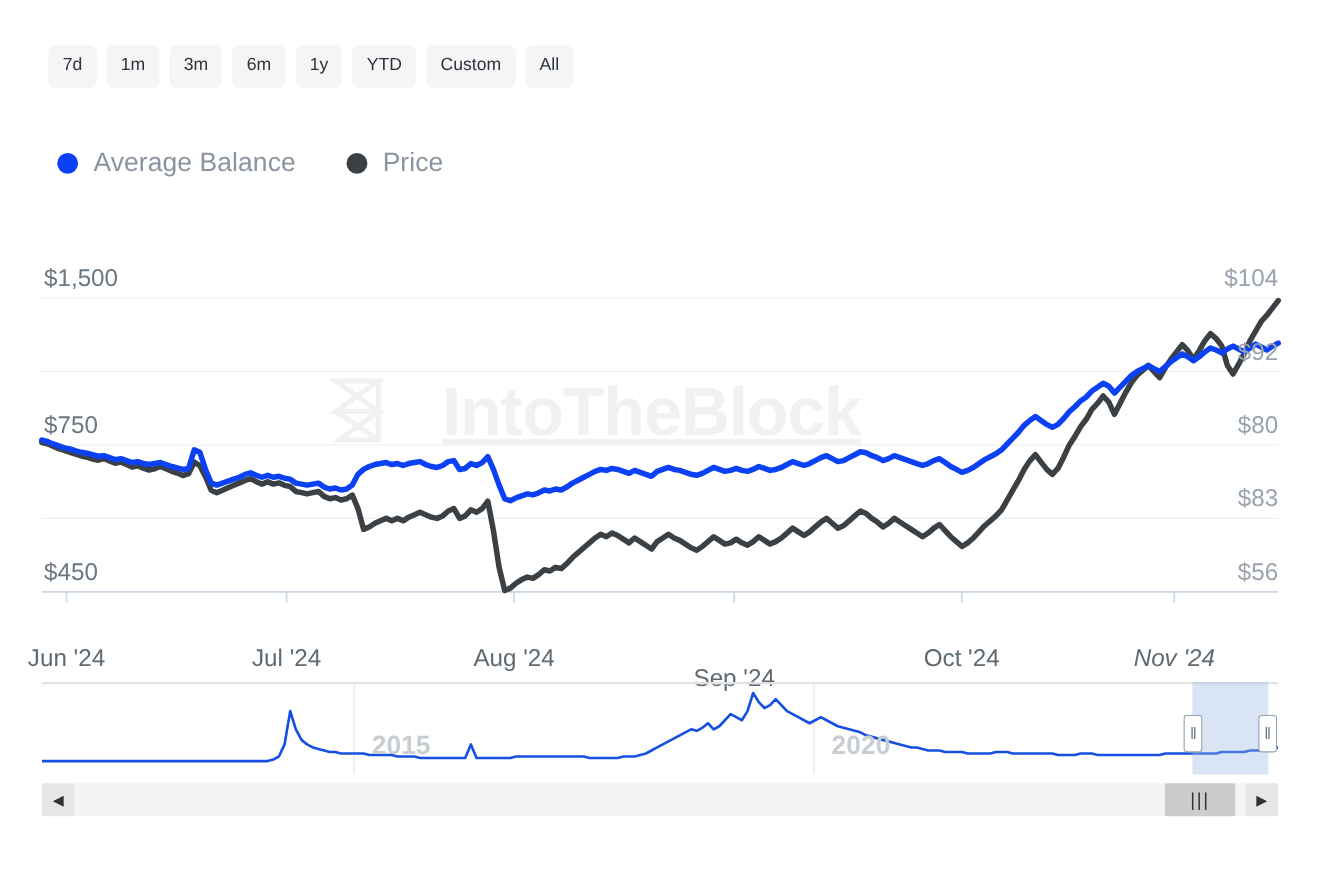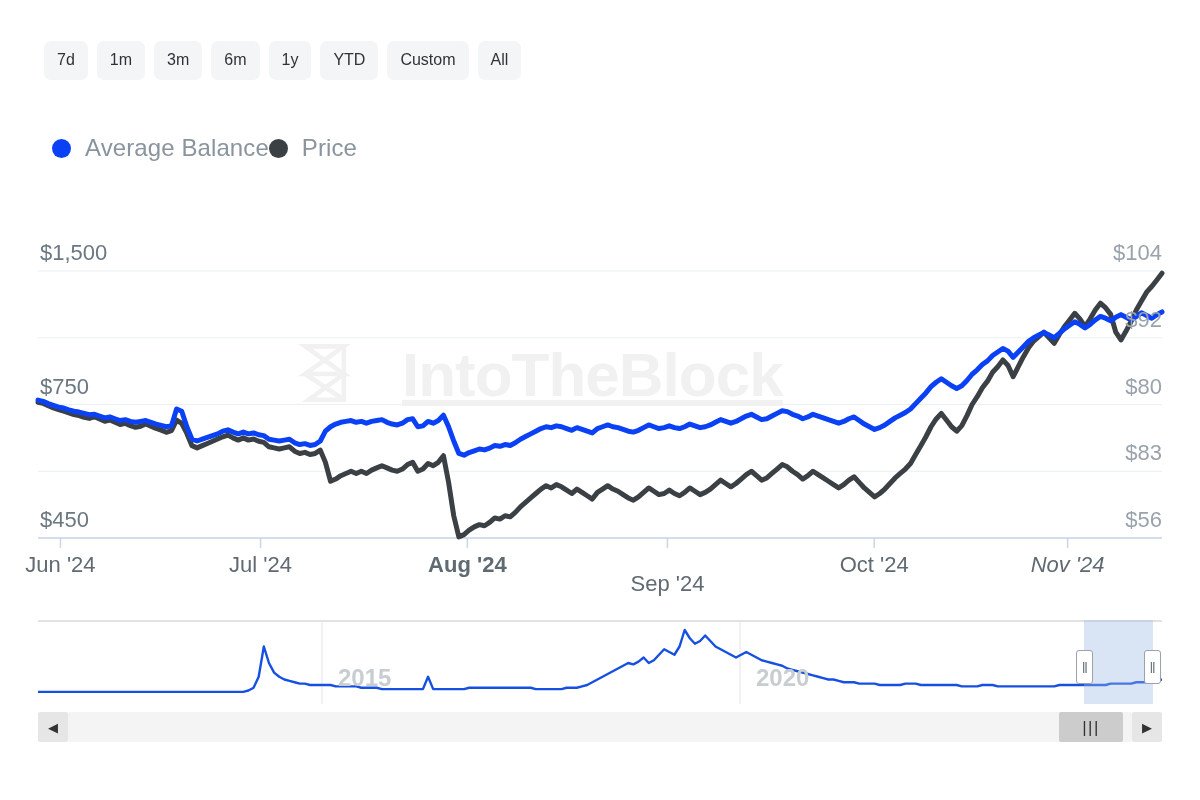--- a/index.html
+++ b/index.html
@@ -24,21 +24,21 @@
     font-family: "Liberation Sans", sans-serif;
     font-size: 16px; line-height: 1;
     padding: 11px 13px 12px 13px;
     cursor: pointer;
     white-space: nowrap;
   }
 
   
   .legend {
     position: absolute; left: 52px; top: 134px;
-    display: flex; align-items: center; 
+    display: flex; align-items: center; gap: 46px;
   }
   .legend-item { display: flex; align-items: center; gap: 14px; cursor: pointer; }
   .legend-dot { width: 19px; height: 19px; border-radius: 50%; display: block; }
   .legend-label {
     color: #8a949e; font-size: 24px; letter-spacing: .1px;
     font-family: "Liberation Sans", sans-serif;
   }
 
   
   .chart-wrap { position: absolute; left: 0; top: 200px; width: 1200px; height: 400px; }
@@ -55,21 +55,21 @@
     font-family: "Liberation Sans", sans-serif; letter-spacing: -1px; text-decoration: underline;
   }
 
   .axis-label {
     position: absolute; font-size: 22px; color: #9aa3ac;
     font-family: "Liberation Sans", sans-serif; white-space: nowrap;
   }
   .axis-label.dark { color: #6b7781; }
 
   
-  .xaxis { position: absolute; left: 0; top: 552px; width: 1077px; height: 40px; text-align: center; }
+  .xaxis { position: absolute; left: 0; top: 585px; width: 1077px; height: 40px; text-align: center; }
   .x-tick-label {
     position: absolute; font-size: 22px; color: #5f6a73;
     font-family: "Liberation Sans", sans-serif; white-space: nowrap;
     transform: translateX(-50%);
   }
 
   
   .navigator { position: absolute; left: 38px; top: 620px; width: 1124px; height: 98px; }
   .nav-year {
     position: absolute; font-size: 24px; color: #c8cdd2;
@@ -172,21 +172,21 @@
       <div class="axis-label" style="top: 40px; right: 38px;">$104</div>
       <div class="axis-label" style="top: 106.75px; right: 38px;">$92</div>
       <div class="axis-label" style="top: 173.5px; right: 38px;">$80</div>
       <div class="axis-label" style="top: 240.25px; right: 38px;">$83</div>
       <div class="axis-label" style="top: 307px; right: 38px; text-align: right;">$56</div>
     </div>
 
   <div class="xaxis" id="xaxis">
       <div class="x-tick-label" style="left: 60.48px; top: 0px;">Jun '24</div>
       <div class="x-tick-label" style="left: 260.552px; top: 0px;">Jul '24</div>
-      <div class="x-tick-label" style="left: 467.368px; top: 0px; font-weight: bold;">Aug '24</div>
+      <div class="x-tick-label" style="left: 467.368px; top: 0px;">Aug '24</div>
       <div class="x-tick-label" style="left: 667.44px; top: 0px; margin-top: 19px;">Sep '24</div>
       <div class="x-tick-label" style="left: 874.256px; top: 0px;">Oct '24</div>
       <div class="x-tick-label" style="left: 1067.58px; top: 0px; font-style: italic;">Nov '24</div>
     </div>
 
   <div class="navigator">
     <svg width="1124" height="84" id="nav-svg">
         <line x1="0" x2="1124" y1="1" y2="1" stroke="#e2e2e2" stroke-width="2"></line>
         <line x1="284" x2="284" y1="2" y2="84" stroke="#ededed" stroke-width="1.5"></line>
         <line x1="702" x2="702" y1="2" y2="84" stroke="#ededed" stroke-width="1.5"></line>

